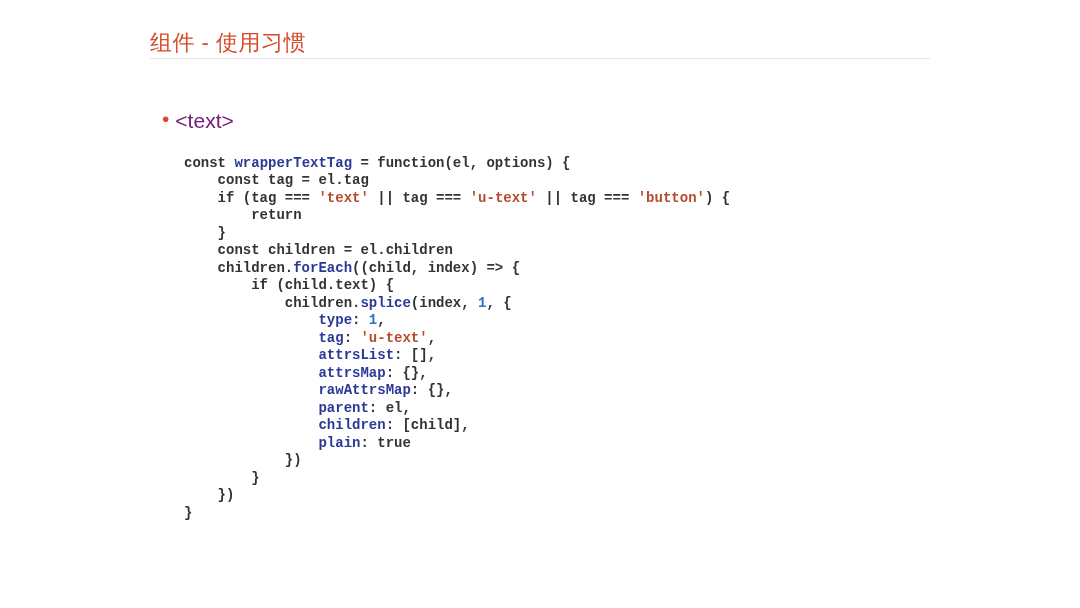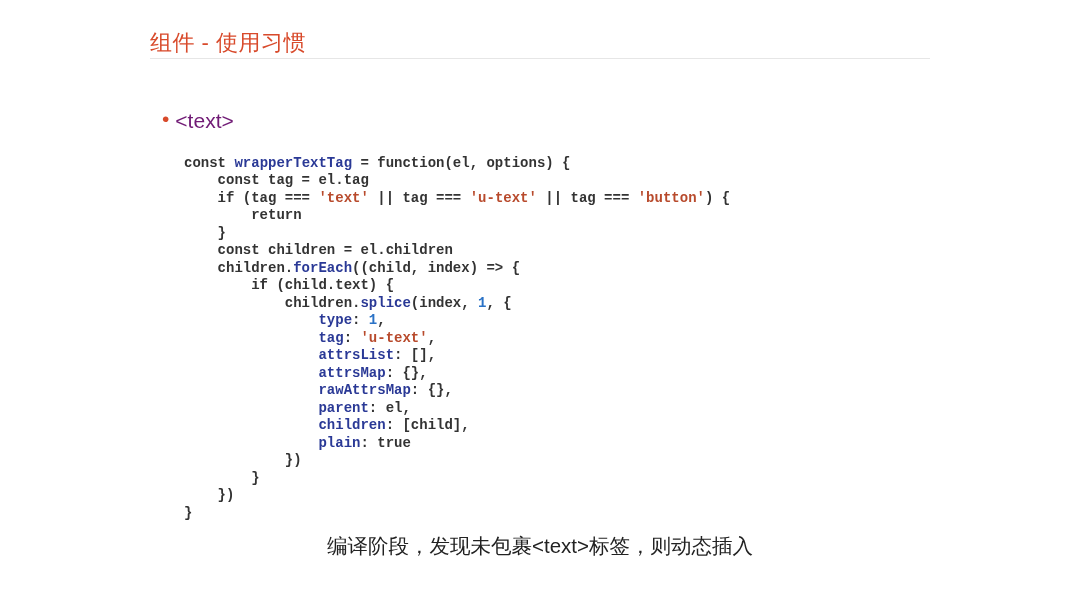--- a/index.html
+++ b/index.html
@@ -90,15 +90,14 @@
 <span>                </span><span class="prop">attrsMap</span><span>: {},</span>
 <span>                </span><span class="prop">rawAttrsMap</span><span>: {},</span>
 <span>                </span><span class="prop">parent</span><span>: el,</span>
 <span>                </span><span class="prop">children</span><span>: [child],</span>
 <span>                </span><span class="prop">plain</span><span>: true</span>
 <span>            })</span>
 <span>        }</span>
 <span>    })</span>
 <span>}</span></pre>
 
-  <div class="caption">编译阶段，发现未包裹&lt;text&gt;标签，则动态插入</div>
 
 </div>
 
 </body></html>

